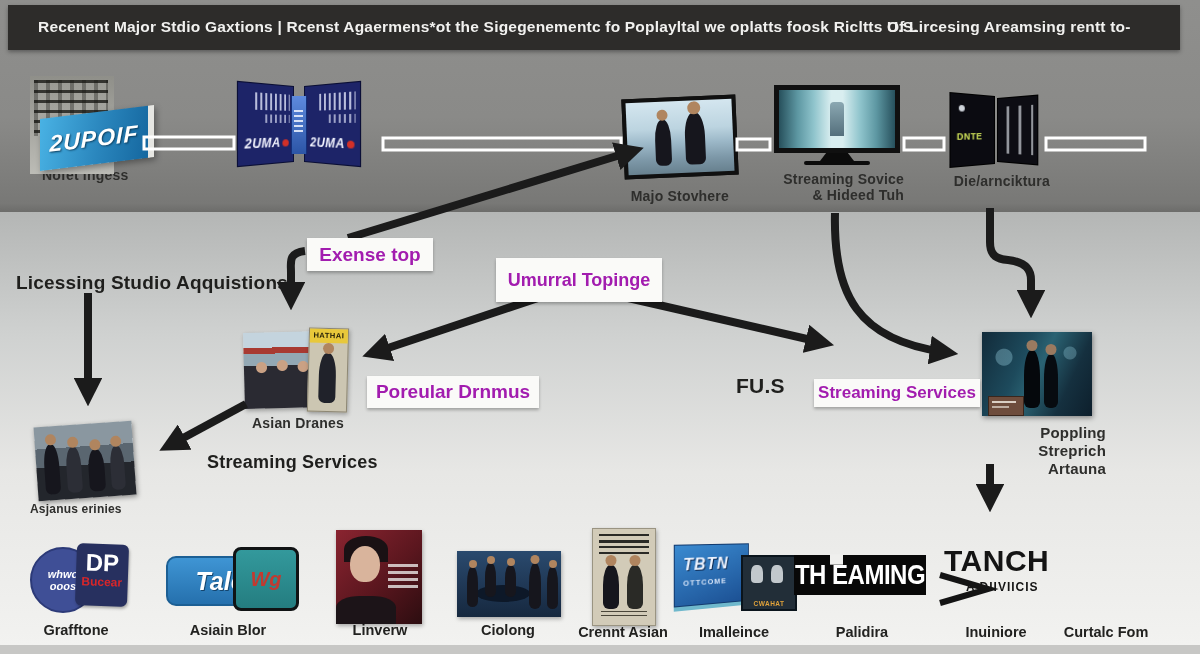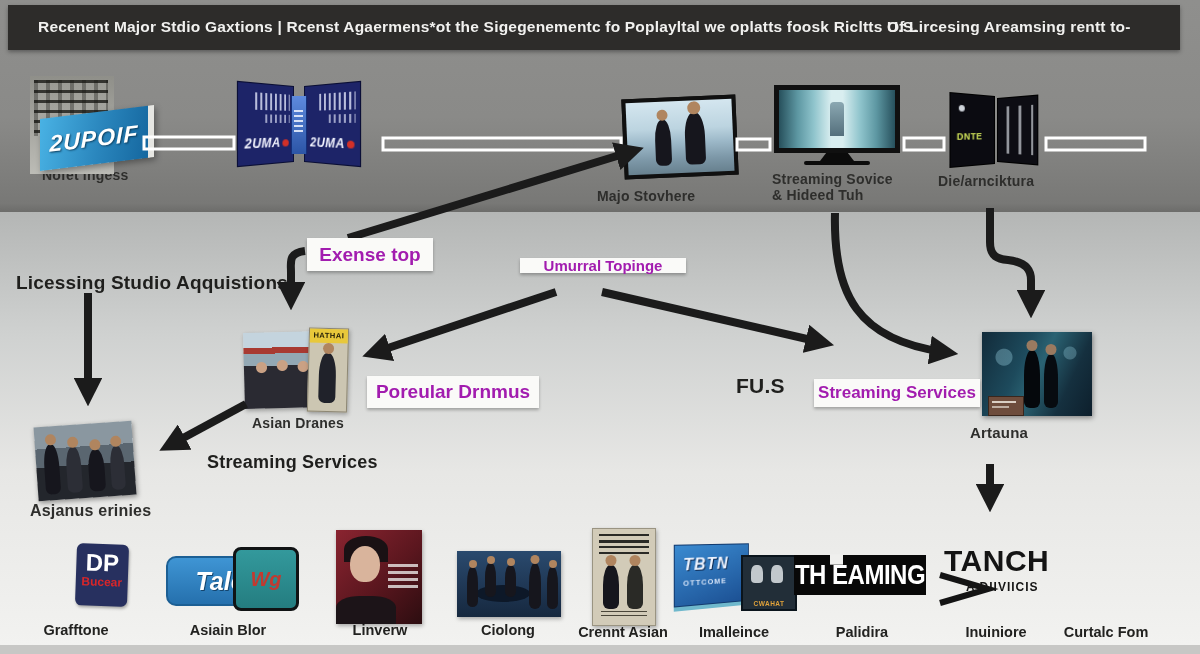--- a/index.html
+++ b/index.html
@@ -14,21 +14,21 @@
   .bottom-strip{left:0;top:645px;width:1200px;height:9px;background:#c7c7c5;}
   
   .header-bar{left:8px;top:5px;width:1172px;height:45px;background:#2d2c2a;
     box-shadow:0 2px 4px rgba(0,0,0,.35);}
   .h-left{position:absolute;left:30px;top:13px;font-size:15.5px;font-weight:bold;
     color:#f1f1ef;letter-spacing:.2px;white-space:nowrap;}
   .h-right{position:absolute;left:879px;top:13px;font-size:15.5px;font-weight:bold;
     color:#f1f1ef;letter-spacing:.2px;white-space:nowrap;}
   
   .lbl{position:absolute;font-weight:bold;color:#2e2e2c;font-size:14px;letter-spacing:.2px;}
-  .c{text-align:left;}
+  .c{text-align:right;}
   .blbl{position:absolute;font-size:14.5px;font-weight:bold;color:#222220;text-align:center;}
   .heading{position:absolute;font-size:19px;font-weight:bold;color:#1f1f1d;letter-spacing:.2px;}
   .wbox{position:absolute;background:#fafaf8;color:#a21caf;font-weight:bold;
     box-shadow:0 2px 3px rgba(0,0,0,.28);display:flex;align-items:center;justify-content:center;}
   
   .building{position:absolute;left:4px;top:2px;width:84px;height:98px;
     background:linear-gradient(180deg,#8f8f89,#bcbcb6);} 
   .bwin{position:absolute;left:4px;top:4px;width:74px;height:56px;
     background:repeating-linear-gradient(180deg,rgba(28,28,24,.8) 0 3px,rgba(200,200,194,.15) 3px 10px),
                repeating-linear-gradient(90deg,rgba(28,28,24,.45) 0 4px,transparent 4px 12px);}
@@ -208,21 +208,21 @@
     </div>
     <div class="dposter" style="left:52px;top:8px;width:42px;height:62px;background:#0d0d13;transform-origin:0 50%;transform:perspective(240px) rotateY(-32deg)">
       <span class="streaks"></span>
     </div>
   </div>
   <div class="lbl c" style="left:938px;top:173px;width:112px">Die/arnciktura</div>
 
   <div class="heading" style="left:16px;top:272px">Licessing Studio Aqquistions</div>
 
   <div class="wbox z6" style="left:307px;top:238px;width:126px;height:33px;font-size:19px">Exense top</div>
-  <div class="wbox z6" style="left:520px;top:258px;width:166px;height:15px;font-size:15px">Umurral Topinge</div>
+  <div class="wbox z6" style="left:496px;top:258px;width:166px;height:44px;font-size:18px">Umurral Topinge</div>
   <div class="wbox z6" style="left:367px;top:376px;width:172px;height:32px;font-size:19px">Poreular Drnmus</div>
   <div class="wbox z6" style="left:814px;top:379px;width:166px;height:28px;font-size:17px">Streaming Services</div>
 
   <div class="heading" style="left:736px;top:374px;font-size:21px">FU.S</div>
   <div class="heading" style="left:207px;top:452px;font-size:18px">Streaming Services</div>
 
   <div class="abs z4" style="left:242px;top:328px;width:110px;height:88px">
     <div class="poster-wide" style="left:2px;top:4px;width:80px;height:76px;
       background:
         radial-gradient(circle at 22% 46%, #caa184 0 5px, transparent 6px),
@@ -245,38 +245,43 @@
     <div class="person" style="left:30px;top:22px;width:15px;height:46px;background:#2c2e36">
         <span class="head"></span>
       </div>
     <div class="person" style="left:52px;top:26px;width:16px;height:42px">
         <span class="head"></span>
       </div>
     <div class="person" style="left:74px;top:24px;width:14px;height:44px;background:#2c2e36">
         <span class="head"></span>
       </div>
   </div>
-  <div class="lbl" style="left:30px;top:502px;font-size:16px">Asjanus erinies</div>
+  <div class="lbl" style="left:30px;top:502px;font-size:12px">Asjanus erinies</div>
 
   <div class="photo-poppling z4" style="left:982px;top:332px;width:110px;height:84px">
     <div class="person" style="left:42px;top:18px;width:16px;height:58px;background:#05080c">
         <span class="head" style="background:#9a7a60"></span>
       </div>
     <div class="person" style="left:62px;top:22px;width:14px;height:54px;background:#070b10">
         <span class="head" style="background:#9a7a60"></span>
       </div>
     <div class="sign" style="left:6px;top:64px;width:34px;height:18px">
         <i></i>
         <em></em>
       </div>
   </div>
   <div class="lbl c" style="left:970px;top:424px;width:136px;font-size:15px;line-height:18px">
+    <div>Poppling Streprich</div>
     <div>Artauna</div>
   </div>
 
+  <div class="logo-circle z4" style="left:30px;top:547px;width:62px;height:62px">
+    <span>whwo</span>
+    <span>ooos</span>
+  </div>
   <div class="logo-badge z4" style="left:76px;top:544px;width:52px;height:62px">
     <div class="dp">DP</div>
     <div class="sub">Bucear</div>
   </div>
   <div class="blbl" style="left:21px;top:622px;width:110px">Grafftone</div>
 
   <div class="tale-tile z4" style="left:166px;top:556px;width:104px;height:46px">
     <span>Tale</span>
   </div>
   <div class="teal-tile z4" style="left:233px;top:547px;width:60px;height:58px">

